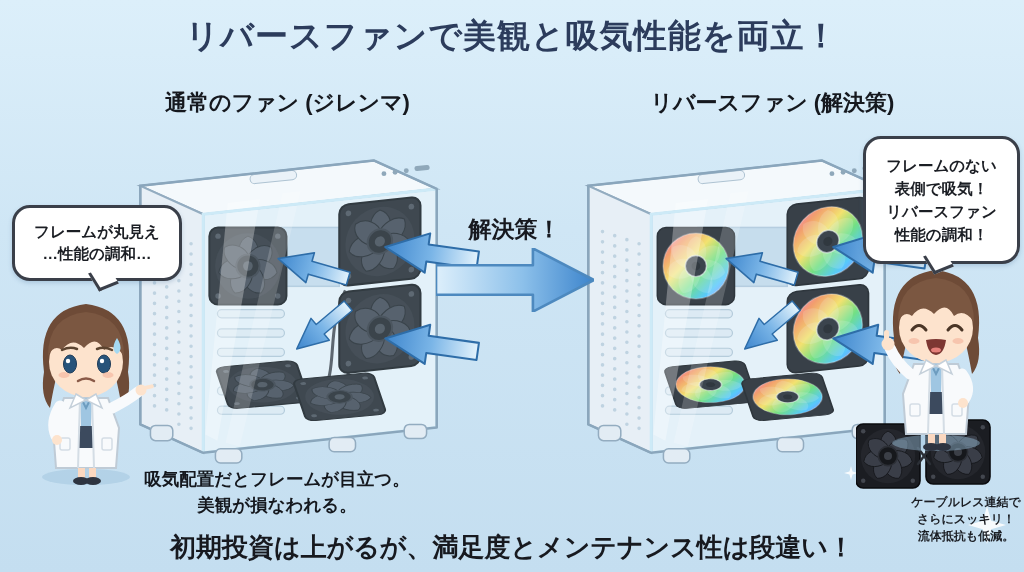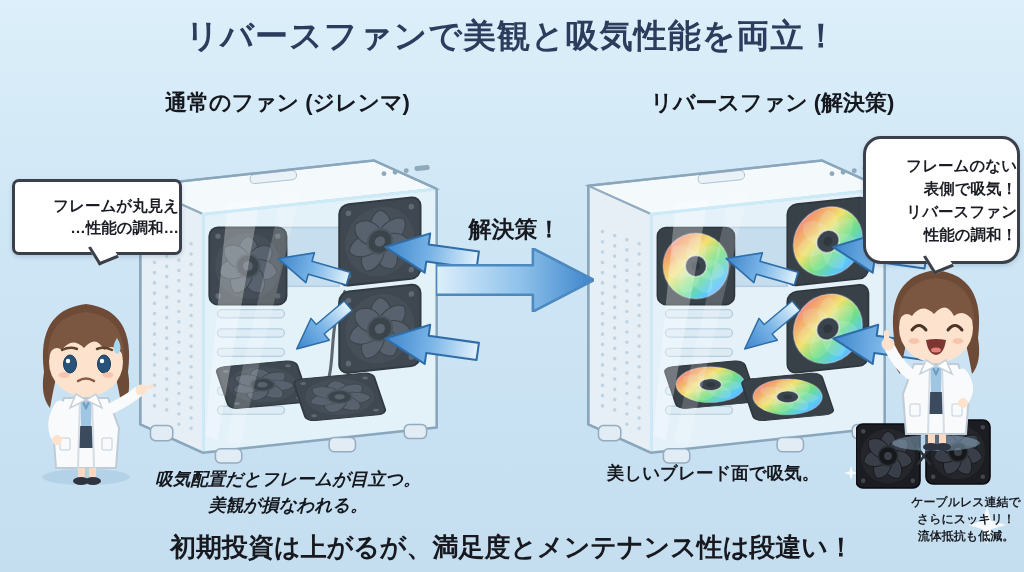--- a/index.html
+++ b/index.html
@@ -14,40 +14,40 @@
     font-size:33px;font-weight:800;color:#2c3c5c;letter-spacing:1px;
   }
   .heading{
     top:88px;width:365px;text-align:center;
     font-size:22px;font-weight:800;color:#15181e;
   }
   .heading.left{left:105px;}
   .heading.right{left:590px;}
   .bubble{
     background:#ffffff;border:3px solid #3a3f49;border-radius:18px;
-    display:flex;flex-direction:column;justify-content:center;text-align:right;
+    display:flex;flex-direction:column;justify-content:center;text-align:center;
     font-weight:800;color:#1b1e24;z-index:6;box-shadow:0 2px 4px rgba(70,110,150,0.25);
   }
   .bubble:after{
     content:"";position:absolute;width:18px;height:18px;background:#fff;
     border-right:3px solid #3a3f49;border-bottom:3px solid #3a3f49;
     bottom:-11px;transform:rotate(58deg) skewX(-10deg);
   }
-  .bubble.left{left:12px;top:179px;width:164px;height:70px;font-size:15.5px;line-height:1.45;border-radius:7px;}
+  .bubble.left{left:12px;top:205px;width:164px;height:70px;font-size:15.5px;line-height:1.45;}
   .bubble.left:after{left:78px;}
   .bubble.right{left:863px;top:136px;width:151px;height:122px;font-size:15.5px;line-height:1.5;}
   .bubble.right:after{left:62px;}
   .solution-label{
     left:442px;top:214px;width:145px;text-align:center;
     font-size:23px;font-weight:800;color:#17191f;z-index:4;
   }
   .caption{
     text-align:center;font-weight:800;color:#15181e;font-size:17.5px;line-height:1.5;z-index:4;
   }
-  .caption.left{left:113px;top:466px;width:350px;font-style:italic;}
+  .caption.left{left:102px;top:466px;width:350px;}
   .caption.right{left:540px;top:460px;width:346px;}
   .fan-note{
     left:880px;top:494px;width:172px;text-align:center;
     font-weight:800;color:#1b1e24;font-size:12px;line-height:1.4;z-index:4;
   }
   .footer{
     top:530px;left:0;width:100%;text-align:center;
     font-size:26px;font-weight:800;color:#17191f;z-index:4;
   }
   .sparkle{
@@ -311,21 +311,20 @@
     <use href="#fanBlack" transform="translate(0,6) scale(0.8)"></use>
     <use href="#fanBlack" transform="translate(70,2) scale(0.8)"></use>
     <path d="M62,30 L74,46 M62,46 L74,30" stroke="#2b2f36" stroke-width="2.5" stroke-linecap="round"></path>
   </svg>
 
   <div class="abs caption left">
     <div>吸気配置だとフレームが目立つ。</div>
     <div>美観が損なわれる。</div>
   </div>
   <div class="abs caption right">
-    <div>美しいブレード面で吸気。</div>
   </div>
   <div class="abs fan-note">
     <div>ケーブルレス連結で</div>
     <div>さらにスッキリ！</div>
     <div>流体抵抗も低減。</div>
   </div>
 
   <div class="abs footer">初期投資は上がるが、満足度とメンテナンス性は段違い！</div>
 
   <div class="abs sparkle" style="left:968px;top:506px;width:38px;height:38px;z-index:2;"></div>

